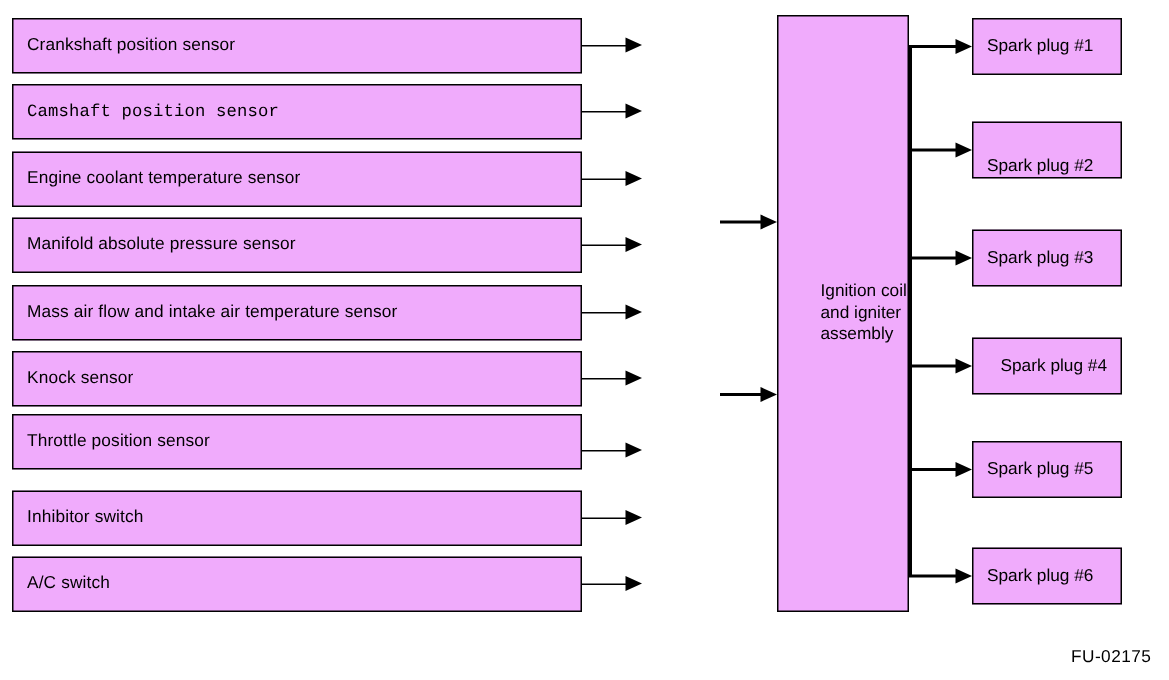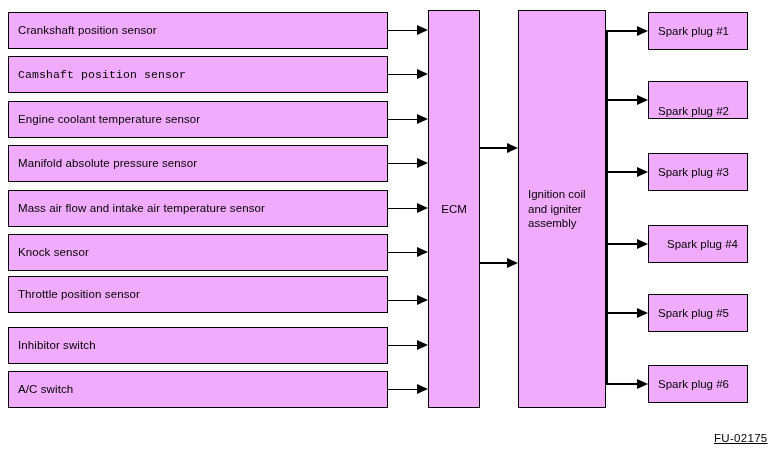--- a/index.html
+++ b/index.html
@@ -52,20 +52,21 @@
     line-height: 13px;
     text-align: center;
   }
   .coil-box {
     left: 518px;
     top: 10px;
     width: 88px;
     height: 398px;
     display: flex;
     align-items: center;
+    padding-left: 19px;
   }
   .coil-box .label {
     padding-left: 9px;
     font-size: 11.5px;
     line-height: 14.5px;
     white-space: pre-line;
   }
   .plug-box {
     left: 648px;
     width: 100px;
@@ -95,21 +96,20 @@
     height: 0;
     border-top: 5.5px solid transparent;
     border-bottom: 5.5px solid transparent;
     border-left: 11px solid #000000;
   }
   .caption {
     position: absolute;
     font-size: 11.5px;
     letter-spacing: 0.3px;
     white-space: nowrap;
-    text-decoration: underline;
   }
 </style>
 </head>
 <body>
 
 <div id="diagram-root">
 
   <div id="sensors-layer">
       <div class="box sensor-box" style="top: 12px;">
         <span class="label">Crankshaft position sensor</span>
@@ -151,23 +151,20 @@
       </div>
       <div class="conn" style="left: 388px; width: 31px; top: 344.7px;"></div>
       <div class="arrowhead" style="left: 417px; top: 340px;"></div>
       <div class="box sensor-box" style="top: 371px;">
         <span class="label">A/C switch</span>
       </div>
       <div class="conn" style="left: 388px; width: 31px; top: 388.7px;"></div>
       <div class="arrowhead" style="left: 417px; top: 384px;"></div>
     </div>
 
-  <div class="box ecm-box">
-    <span class="label">ECM</span>
-  </div>
 
   <div id="coil-feed-layer">
       <div class="conn" style="left: 480px; width: 29px; top: 147.2px;"></div>
       <div class="arrowhead" style="left: 507px; top: 142.5px;"></div>
       <div class="conn" style="left: 480px; width: 29px; top: 262.2px;"></div>
       <div class="arrowhead" style="left: 507px; top: 257.5px;"></div>
     </div>
 
   <div class="box coil-box">
     <span class="label">Ignition coil

